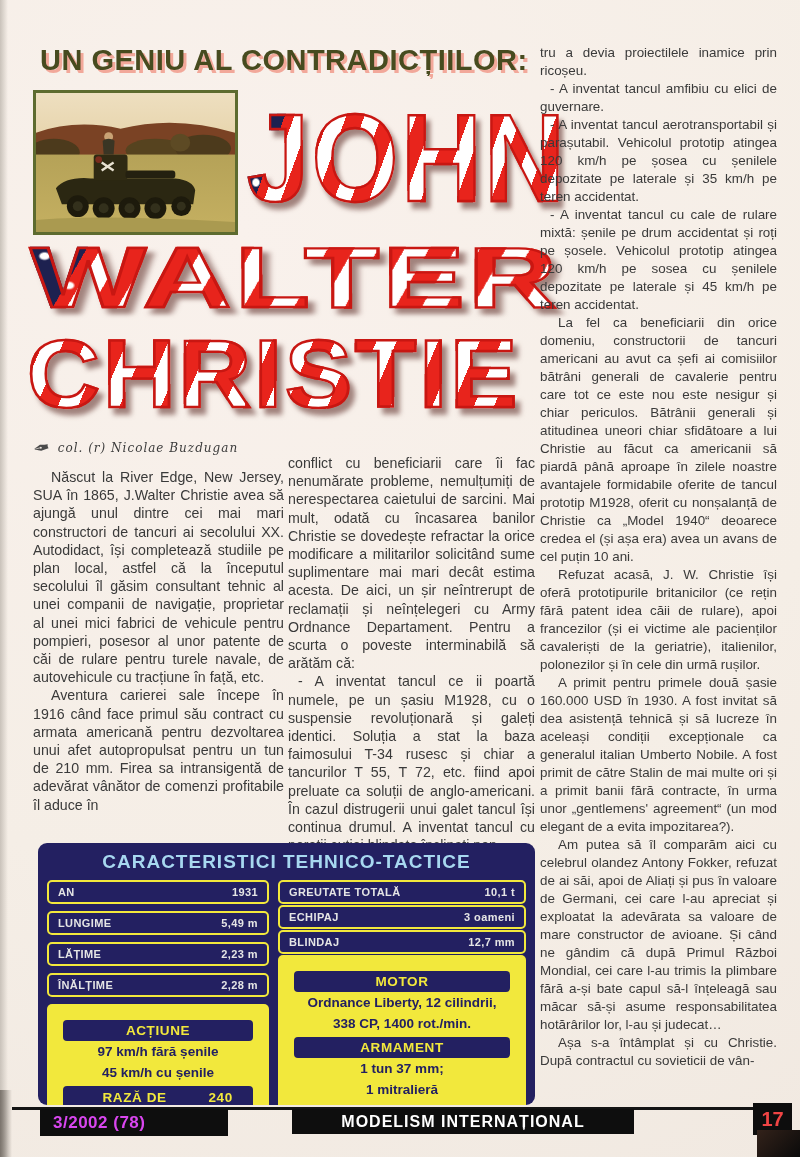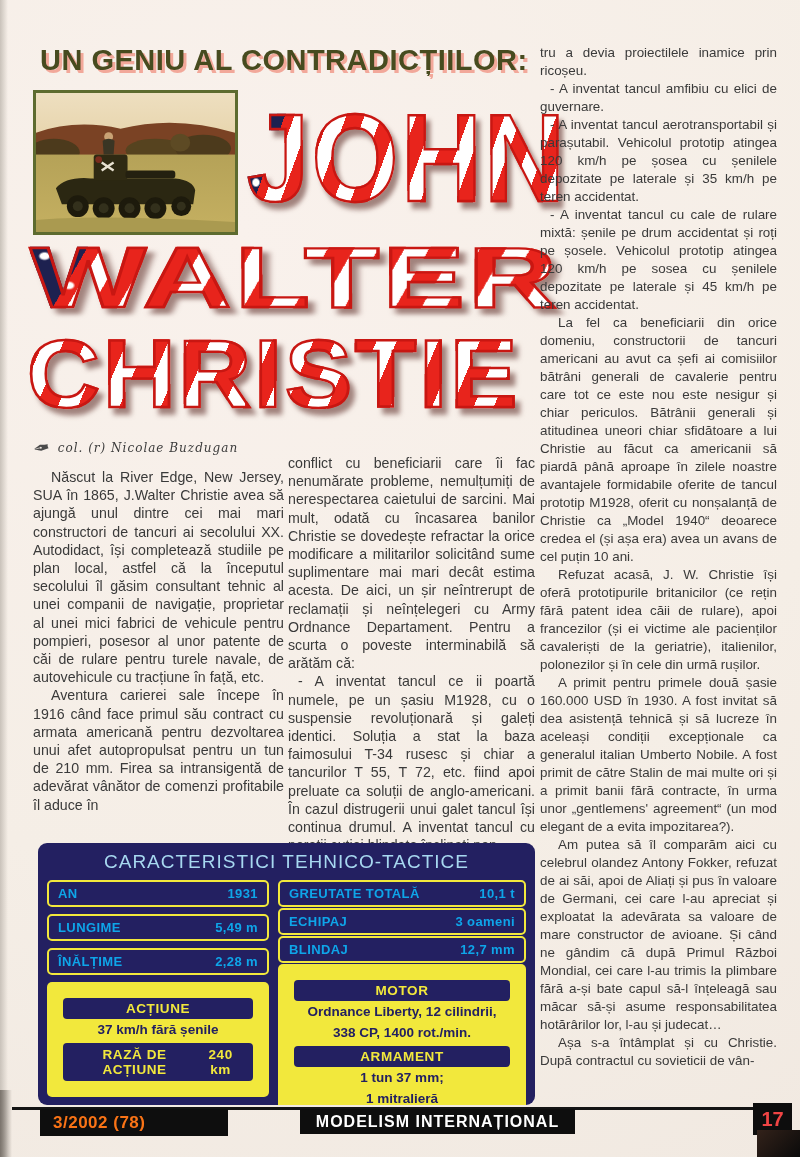--- a/index.html
+++ b/index.html
@@ -79,47 +79,47 @@
   p.ind    { text-indent:18px; }
   p.cont   { text-indent:0; }
   p.bullet { text-indent:10px; }
 
   
   .spec-table {
     position:absolute; left:38px; top:843px; width:497px; height:262px;
     background:#232061; border-radius:9px; padding:7px 9px 8px 9px;
     overflow:hidden;
   }
-  .spec-title { color:#a7d8f0; font-weight:normal; font-size:19px;
+  .spec-title { color:#a7d8f0; font-weight:bold; font-size:19px;
     text-align:center; letter-spacing:1px; margin:1px 0 7px 0; }
   .spec-grid { display:flex; gap:9px; }
   .spec-col-left  { width:222px; display:flex; flex-direction:column; gap:7px; }
   .spec-col-right { flex:1; display:flex; flex-direction:column; gap:1px; }
   .spec-cell {
     display:flex; justify-content:space-between; align-items:center;
     background:#232061; border:2px solid #f2e83c; border-radius:5px;
-    padding:4px 9px; color:#0ea5e9; font-weight:bold; font-size:13px;
+    padding:4px 9px; color:#e5e5e5; font-weight:bold; font-size:11px;
     letter-spacing:0.4px;
   }
   .yellow-block { background:#f2e83c; border-radius:5px; padding:16px; }
   .navy-pill {
     background:#232061; color:#f2e83c; font-weight:bold; font-size:13.5px;
     text-align:center; border-radius:4px; padding:3px 8px; letter-spacing:0.6px;
   }
   .navy-pill.split { display:flex; justify-content:space-between; align-items:center; text-align:center; padding:4px 9px; }
   .yellow-text { color:#232061; font-weight:bold; font-size:13.5px;
     text-align:center; line-height:16px; padding:3px 0 2px 0; }
   .yellow-gap { height:3px; }
 
   
   .footer-rule { position:absolute; left:12px; top:1107px; width:776px; height:3px; background:#141414; }
   .footer-issue { position:absolute; left:40px; top:1109px; width:188px; height:27px;
-    background:#0e0e0e; color:#f97316; font-weight:bold; font-size:17px;
+    background:#0e0e0e; color:#d946ef; font-weight:bold; font-size:17px;
     display:flex; align-items:center; padding-left:13px; letter-spacing:0.5px; }
-  .footer-mag { position:absolute; left:300px; top:1109px; width:275px; height:25px;
+  .footer-mag { position:absolute; left:292px; top:1109px; width:342px; height:25px;
     background:#0e0e0e; color:#fff; font-weight:bold; font-size:16px;
     display:flex; align-items:center; justify-content:center; letter-spacing:1px; }
   .footer-page { position:absolute; left:753px; top:1103px; width:39px; height:32px;
     background:#0d0d0d; color:#ef4444; font-weight:bold; font-size:20px;
     display:flex; align-items:center; justify-content:center; }
   .footer-corner { position:absolute; left:757px; top:1130px; width:43px; height:27px;
     background:linear-gradient(135deg,#33221a,#0a0a0a); }
 </style>
 </head>
 <body>
@@ -211,26 +211,31 @@
       <div class="spec-col-left">
         <div class="spec-cell">
           <span>AN</span>
           <span>1931</span>
         </div>
         <div class="spec-cell">
           <span>LUNGIME</span>
           <span>5,49 m</span>
         </div>
         <div class="spec-cell">
+          <span>LĂȚIME</span>
+          <span>2,23 m</span>
+        </div>
+        <div class="spec-cell">
           <span>ÎNĂLȚIME</span>
           <span>2,28 m</span>
         </div>
         <div class="yellow-block">
           <div class="navy-pill">ACȚIUNE</div>
-          <div class="yellow-text">37 km/h fără șenile</div>
+          <div class="yellow-text">97 km/h fără șenile</div>
+          <div class="yellow-text">45 km/h cu șenile</div>
           <div class="yellow-gap"></div>
           <div class="navy-pill split">
             <span>RAZĂ DE ACȚIUNE</span>
             <span>240 km</span>
           </div>
         </div>
       </div>
 
       <div class="spec-col-right">
         <div class="spec-cell">

